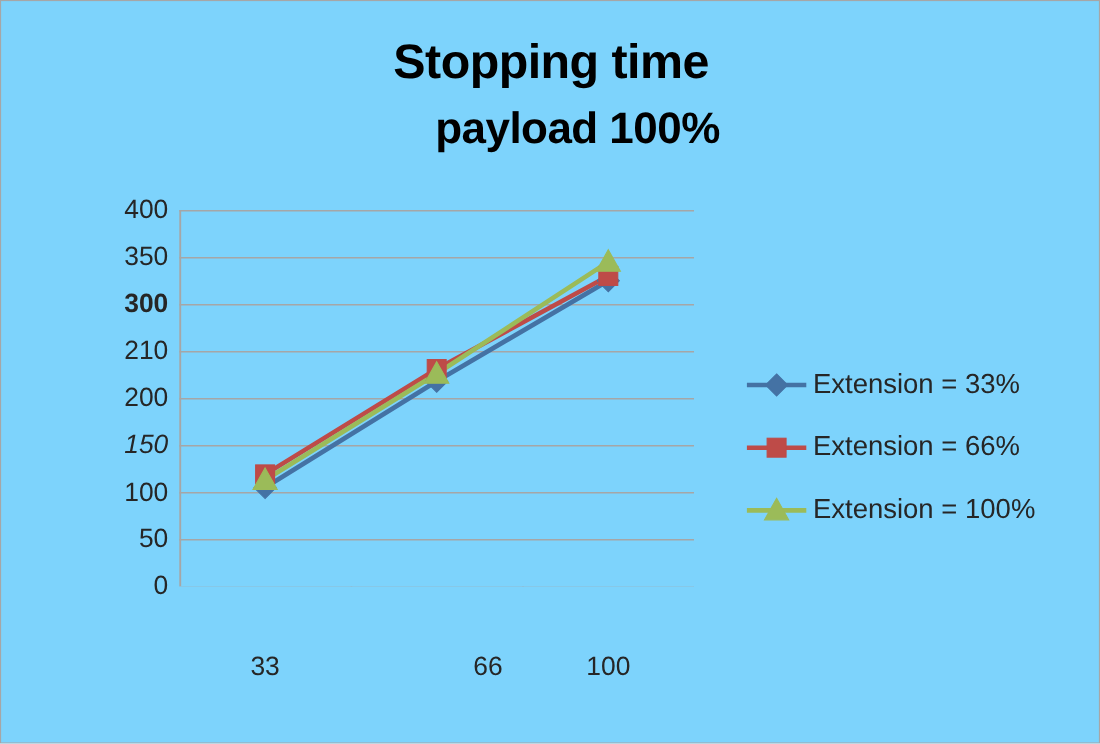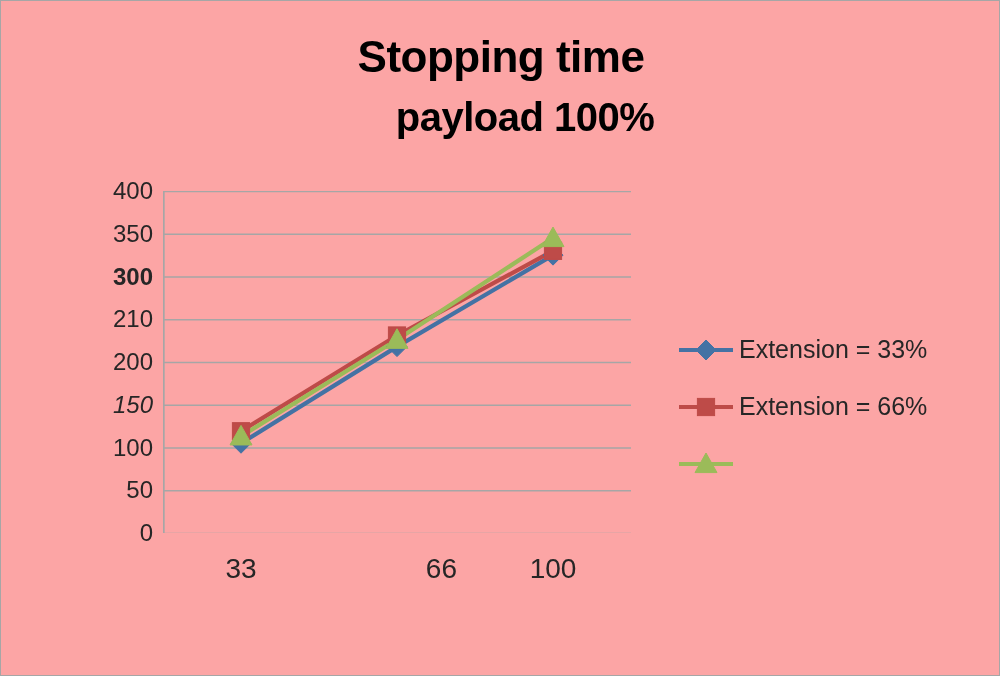--- a/index.html
+++ b/index.html
@@ -7,21 +7,21 @@
     padding: 0;
     background: #ffffff;
   }
   body {
     font-family: "Liberation Sans", sans-serif;
   }
   #figure {
     position: relative;
     width: 1000px;
     height: 676px;
-    background: #fca5a5;
+    background: #7dd3fc;
     border: 1px solid #a6a6a6;
     box-sizing: border-box;
     overflow: hidden;
   }
 
   
   #chart-title {
     position: absolute;
     left: 0;
     top: 34px;
@@ -81,23 +81,24 @@
     position: absolute;
     left: 78px;
     top: 190px;
     width: 74px;
     height: 342px;
   }
   .x-tick-label {
     position: absolute;
     text-align: center;
     width: 120px;
-    font-size: 28px;
+    font-size: 24px;
     color: #262626;
     line-height: 1;
+    margin-top: 40px;
   }
   #x-tick-labels {
     position: absolute;
     left: 162px;
     top: 554px;
     width: 468px;
     height: 34px;
   }
 
   
@@ -206,16 +207,17 @@
             <line x1="2" y1="15" x2="56" y2="15" stroke="#BE4B48" stroke-width="4.2"></line>
             <rect x="20.4" y="6.4" width="17.2" height="17.2" fill="#BE4B48" stroke="#BE4B48"></rect>
           </svg></div>
         <div class="legend-label">Extension = 66%</div>
       </div>
       <div class="legend-entry">
         <div class="legend-key"><svg width="58" height="30" viewBox="0 0 58 30">
             <line x1="2" y1="15" x2="56" y2="15" stroke="#9BBB59" stroke-width="4.2"></line>
             <polygon points="29,4 40,23.58 18,23.58" fill="#9BBB59" stroke="#9BBB59"></polygon>
           </svg></div>
+        <div class="legend-label">Extension = 100%</div>
       </div>
     </div>
 
 </div>
 
 </body></html>

